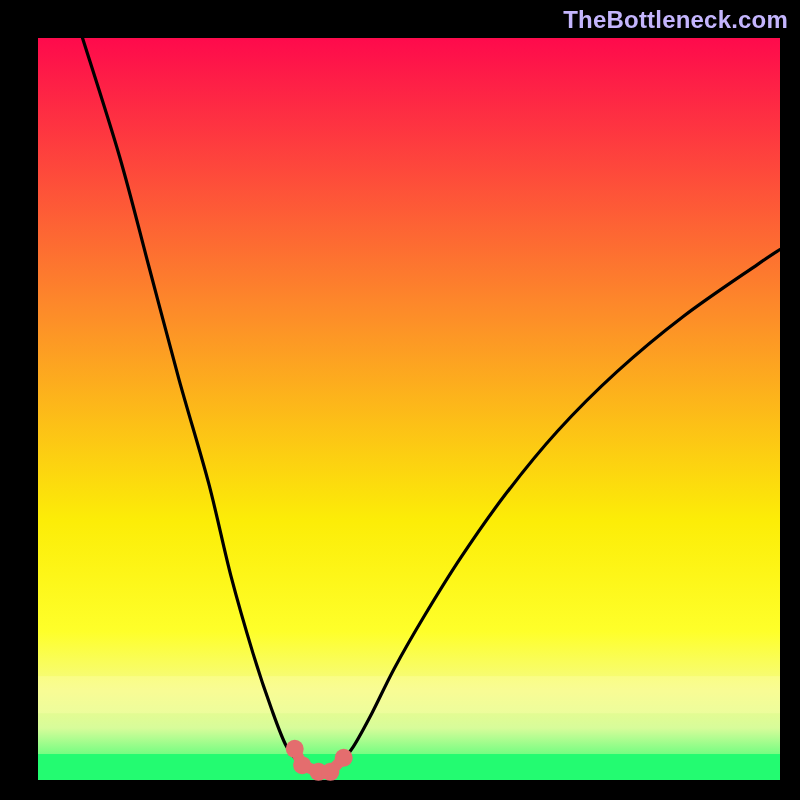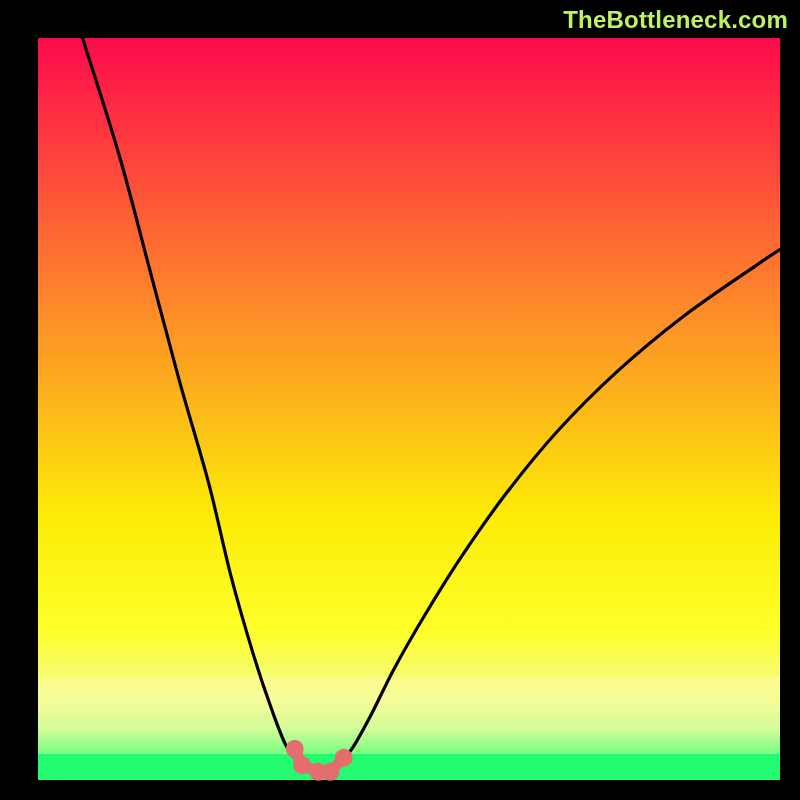--- a/index.html
+++ b/index.html
@@ -14,21 +14,21 @@
   .frame {
     position: absolute;
     left: 0; top: 0;
     width: 800px; height: 800px;
     background: #000;
   }
   .watermark {
     position: absolute;
     top: 6px;
     right: 12px;
-    color: #bef264;
+    color: #c4b5fd;
     font-size: 24px;
     font-weight: 600;
     letter-spacing: 0.2px;
     user-select: none;
   }
   svg {
     position: absolute;
     left: 0; top: 0;
   }
 </style>

